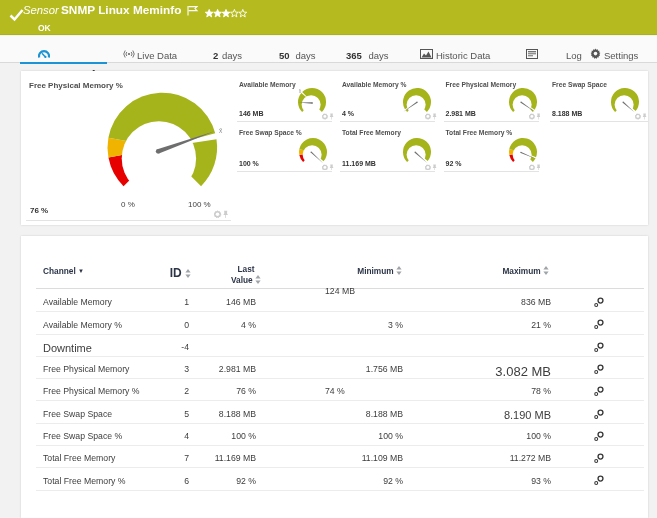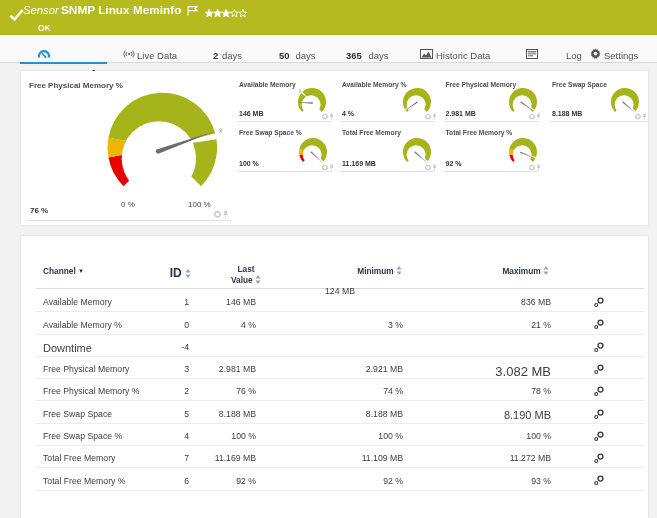--- a/index.html
+++ b/index.html
@@ -330,31 +330,31 @@
 <div class="abs" style="left:325px;top:341.9px;width:78px;text-align:right;font-size:8.7px;color:#3d3d3d"></div>
 <div class="abs" style="left:473px;top:341.9px;width:78px;text-align:right;font-size:8.7px;color:#3d3d3d"></div>
 <svg style="position:absolute;left:593px;top:338.76px" width="13" height="13" viewBox="0 0 13 13">
     <circle cx="7.5" cy="6.6" r="2.45" stroke="#3a3a3a" stroke-width="1.35" fill="none"></circle>
     <circle cx="3.2" cy="11" r="1.45" stroke="#3a3a3a" stroke-width="1.1" fill="none"></circle>
   </svg>
 <div class="abs" style="left:36px;top:355.8px;width:608px;height:1px;background:#ececec"></div>
 <div class="abs" style="left:43px;top:364.1px;font-size:8.7px;color:#3d3d3d">Free Physical Memory</div>
 <div class="abs" style="left:111px;top:364.1px;width:78px;text-align:right;font-size:8.7px;color:#3d3d3d">3</div>
 <div class="abs" style="left:178px;top:364.1px;width:78px;text-align:right;font-size:8.7px;color:#3d3d3d">2.981 MB</div>
-<div class="abs" style="left:325px;top:364.1px;width:78px;text-align:right;font-size:8.7px;color:#3d3d3d">2.921 MB</div>
+<div class="abs" style="left:325px;top:364.1px;width:78px;text-align:right;font-size:8.7px;color:#3d3d3d">1.756 MB</div>
 <div class="abs" style="left:473px;top:364.1px;width:78px;text-align:right;font-size:13px;color:#3d3d3d">3.082 MB</div>
 <svg style="position:absolute;left:593px;top:361.04px" width="13" height="13" viewBox="0 0 13 13">
     <circle cx="7.5" cy="6.6" r="2.45" stroke="#3a3a3a" stroke-width="1.35" fill="none"></circle>
     <circle cx="3.2" cy="11" r="1.45" stroke="#3a3a3a" stroke-width="1.1" fill="none"></circle>
   </svg>
 <div class="abs" style="left:36px;top:378.1px;width:608px;height:1px;background:#ececec"></div>
 <div class="abs" style="left:43px;top:386.4px;font-size:8.7px;color:#3d3d3d">Free Physical Memory %</div>
 <div class="abs" style="left:111px;top:386.4px;width:78px;text-align:right;font-size:8.7px;color:#3d3d3d">2</div>
 <div class="abs" style="left:178px;top:386.4px;width:78px;text-align:right;font-size:8.7px;color:#3d3d3d">76 %</div>
-<div class="abs" style="left:325px;top:386.4px;width:78px;text-align:right;font-size:8.7px;color:#3d3d3d">74 %</div>
+<div class="abs" style="left:325px;top:386.4px;width:78px;text-align:left;font-size:8.7px;color:#3d3d3d">74 %</div>
 <div class="abs" style="left:473px;top:386.4px;width:78px;text-align:right;font-size:8.7px;color:#3d3d3d">78 %</div>
 <svg style="position:absolute;left:593px;top:383.32px" width="13" height="13" viewBox="0 0 13 13">
     <circle cx="7.5" cy="6.6" r="2.45" stroke="#3a3a3a" stroke-width="1.35" fill="none"></circle>
     <circle cx="3.2" cy="11" r="1.45" stroke="#3a3a3a" stroke-width="1.1" fill="none"></circle>
   </svg>
 <div class="abs" style="left:36px;top:400.4px;width:608px;height:1px;background:#ececec"></div>
 <div class="abs" style="left:43px;top:408.7px;font-size:8.7px;color:#3d3d3d">Free Swap Space</div>
 <div class="abs" style="left:111px;top:408.7px;width:78px;text-align:right;font-size:8.7px;color:#3d3d3d">5</div>
 <div class="abs" style="left:178px;top:408.7px;width:78px;text-align:right;font-size:8.7px;color:#3d3d3d">8.188 MB</div>
 <div class="abs" style="left:325px;top:408.7px;width:78px;text-align:right;font-size:8.7px;color:#3d3d3d">8.188 MB</div>

